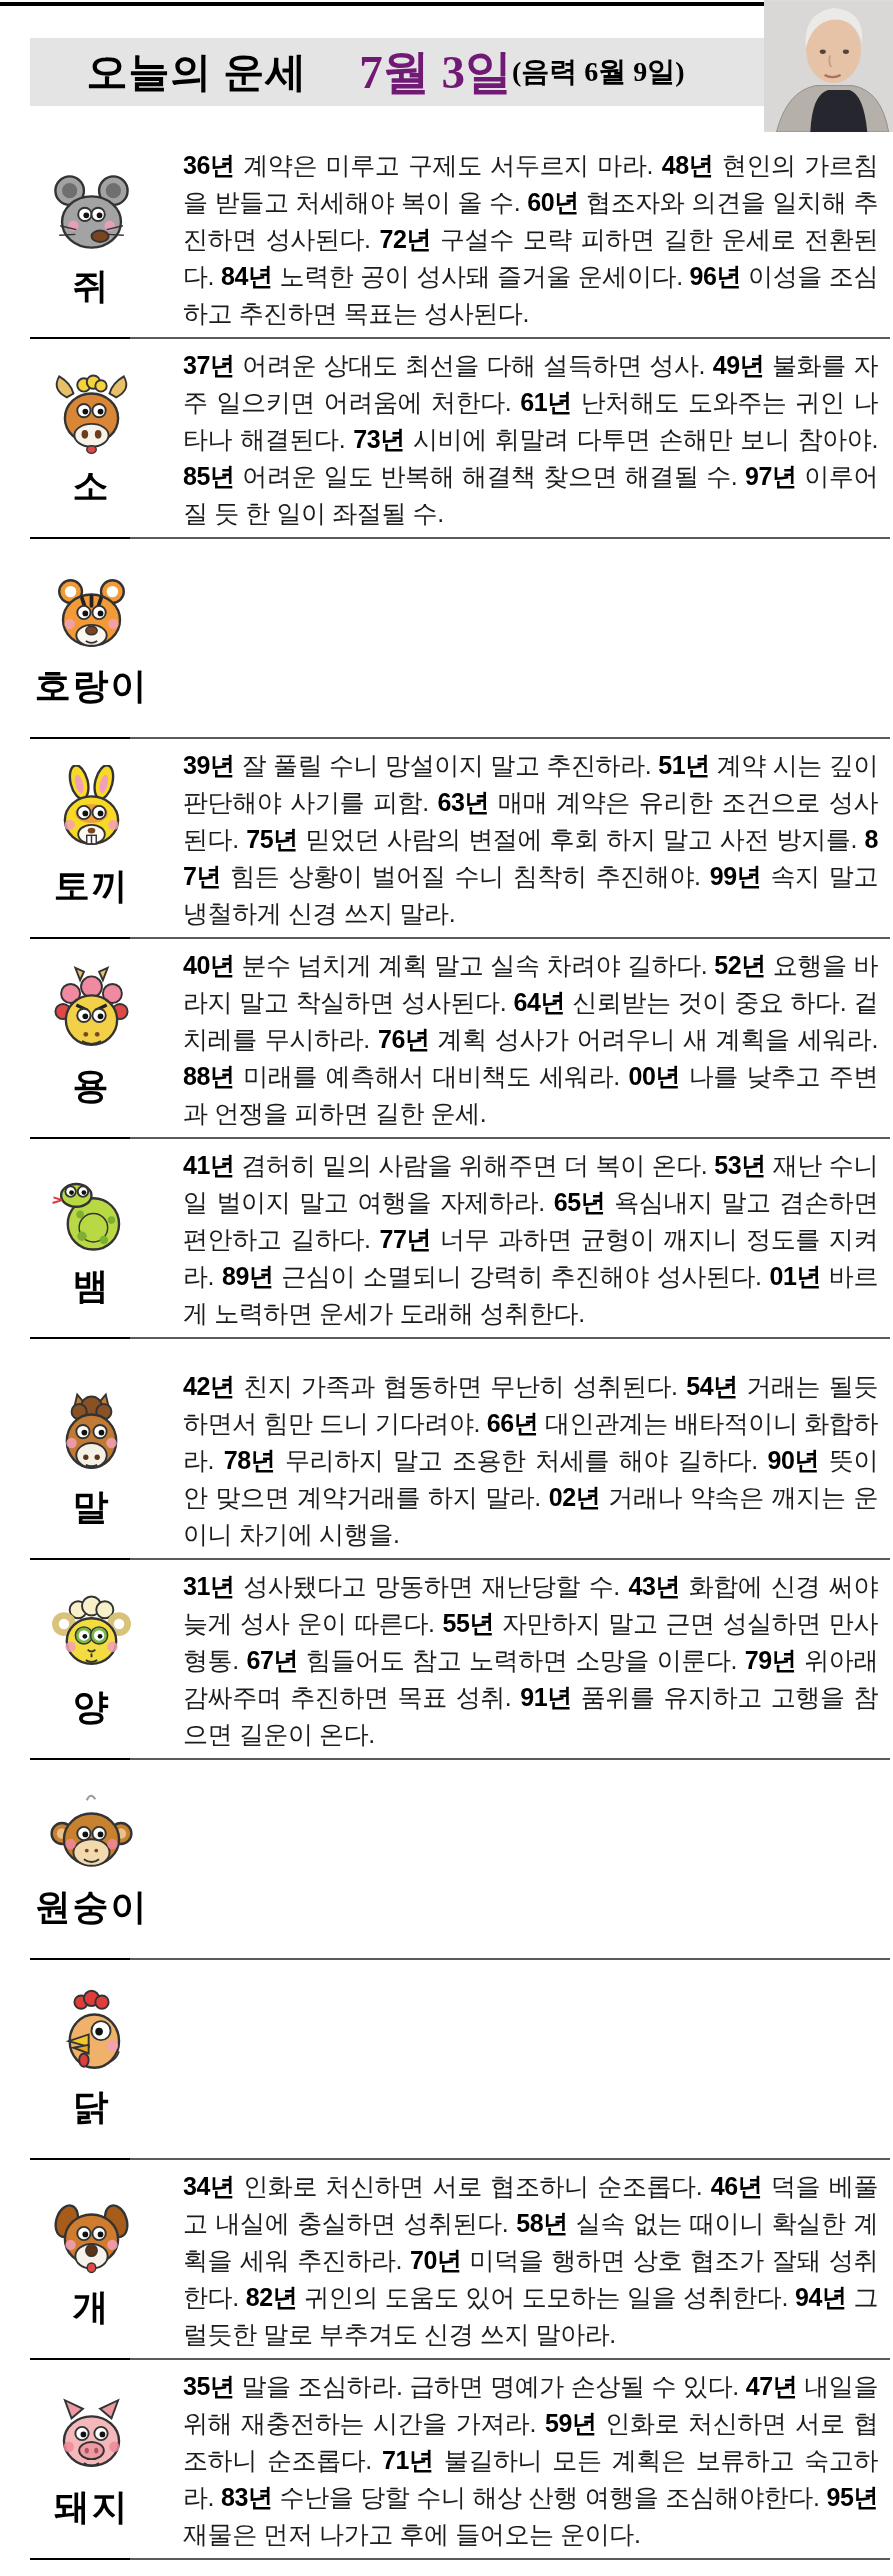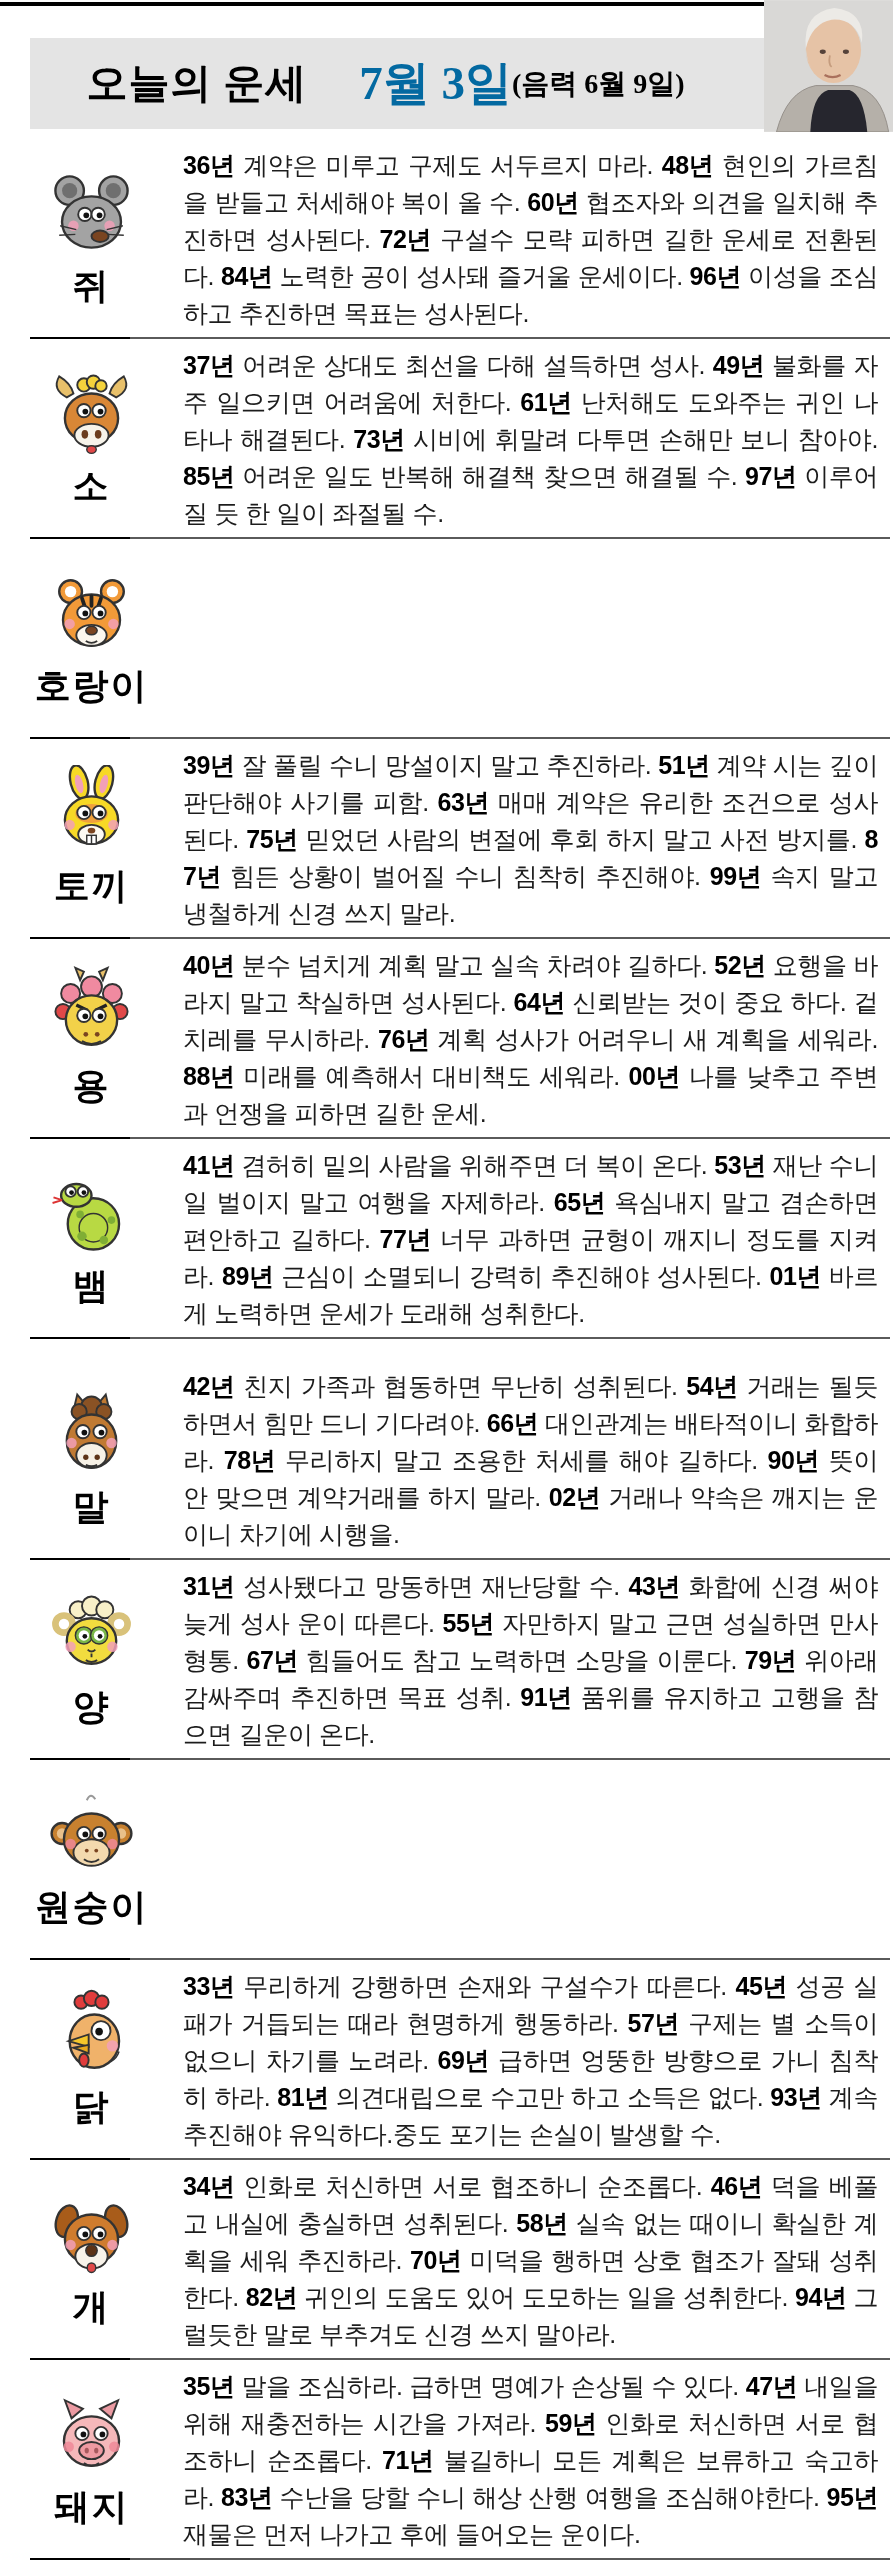--- a/index.html
+++ b/index.html
@@ -2,27 +2,27 @@
 <html lang="ko" style="font-size:14.3px"><head>
 <meta charset="utf-8">
 <style>
   html,body{margin:0;padding:0;background:#fff;}
   body{
     width:894px;height:2576px;position:relative;overflow:hidden;
     font-family:"Liberation Sans","DejaVu Sans",sans-serif;color:#1a1a1a;
   }
   .top-rule{position:absolute;top:1.8px;left:0;width:894px;height:4.5px;background:#000;}
   .header-bar{
-    position:absolute;top:38px;left:29.5px;width:734px;height:91px;background:#e4e4e4;
+    position:absolute;top:38px;left:29.5px;width:734px;height:68px;background:#e4e4e4;
     display:flex;align-items:center;
   }
   .title{font-family:"Liberation Serif","DejaVu Serif",serif;font-weight:bold;
     font-size:41px;color:#000;margin-left:57px;letter-spacing:0.9px;white-space:nowrap;}
   .date{font-family:"Liberation Serif","DejaVu Serif",serif;font-weight:bold;
-    font-size:47px;color:#0369a1;margin-left:52px;white-space:nowrap;}
+    font-size:47px;color:#701a75;margin-left:52px;white-space:nowrap;}
   .lunar{font-family:"Liberation Serif","DejaVu Serif",serif;font-weight:bold;
     font-size:28px;color:#000;margin-left:0;white-space:nowrap;}
   .photo{position:absolute;top:0;right:0;width:130px;height:132px;}
   .photo svg{width:100%;height:100%;display:block;}
   .sections{position:absolute;top:139px;left:0;width:894px;}
   .row{display:flex;align-items:center;height:184px;padding:7.1px 0;}
   .row.gap{margin-top:21.4px;}
   .left{width:183px;flex:0 0 183px;display:flex;flex-direction:column;align-items:center;justify-content:center;}
   .icon{width:105px;height:95px;}
   .icon svg{width:100%;height:100%;display:block;}
@@ -312,21 +312,20 @@
             <path d="M31,65 L47,62 L47,71 Z" fill="#e8a81e" stroke="#333" stroke-width="2"></path>
             <ellipse cx="42" cy="78" rx="5" ry="7" fill="#e03c3c" stroke="#333" stroke-width="2"></ellipse>
             <circle cx="60" cy="47" r="10" fill="#fff" stroke="#333" stroke-width="2"></circle>
             <circle cx="58" cy="48" r="4" fill="#111"></circle>
             <circle cx="72" cy="63" r="6" fill="#f2a0b8" opacity="0.85"></circle>
             <path d="M70,80 q7,-4 9,-11" stroke="#333" stroke-width="1.5" fill="none"></path>
           </svg>
         </div>
       <div class="zlabel">닭</div>
     </div>
-    <div class="fortune"><b>33년</b> 무리하게 강행하면 손재와 구설수가 따른다. <b>45년</b> 성공 실패가 거듭되는 때라 현명하게 행동하라. <b>57년</b> 구제는 별 소득이 없으니 차기를 노려라. <b>69년</b> 급하면 엉뚱한 방향으로 가니 침착히 하라. <b>81년</b> 의견대립으로 수고만 하고 소득은 없다. <b>93년</b> 계속 추진해야 유익하다.중도 포기는 손실이 발생할 수.</div>
   </div>
   <div class="divider"></div>
 
   <div class="row">
     <div class="left">
       <div class="icon">
           <svg viewBox="0 0 100 100">
             <ellipse cx="24" cy="37" rx="11" ry="17" fill="#a85c1a" stroke="#333" stroke-width="2.5" transform="rotate(18 24 37)"></ellipse>
             <ellipse cx="76" cy="37" rx="11" ry="17" fill="#a85c1a" stroke="#333" stroke-width="2.5" transform="rotate(-18 76 37)"></ellipse>
             <ellipse cx="50" cy="56" rx="28" ry="26" fill="#cf7c2e" stroke="#333" stroke-width="2.5"></ellipse>

